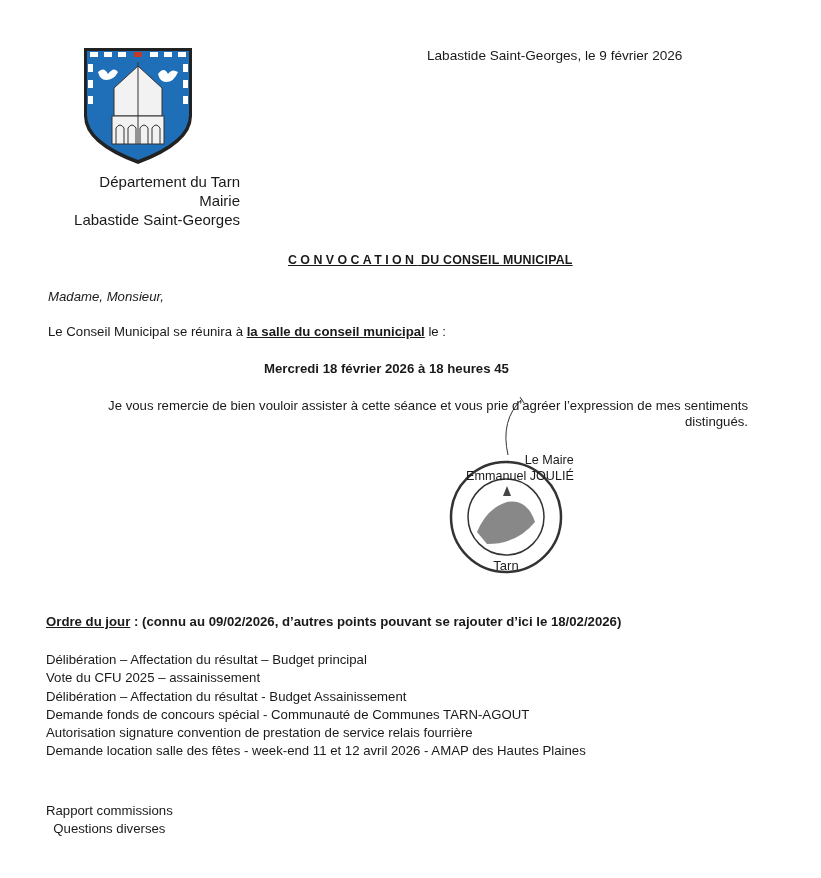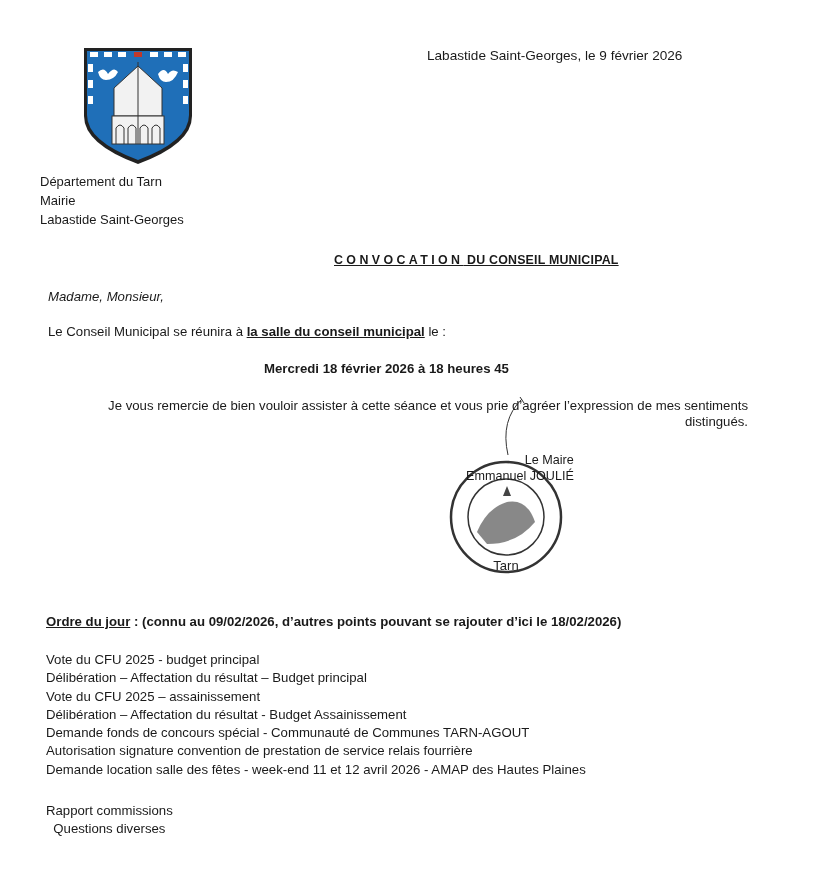--- a/index.html
+++ b/index.html
@@ -3,23 +3,23 @@
   <meta charset="utf-8">
   <style>
     html, body { margin: 0; padding: 0; background: #ffffff; }
     body {
       width: 821px; height: 878px; position: relative; overflow: hidden;
       font-family: "Liberation Sans", "DejaVu Sans", sans-serif;
       color: #1a1a1a; font-size: 13.2px;
     }
     .abs { position: absolute; white-space: nowrap; text-align: right; }
     .crest { position: absolute; left: 80px; top: 44px; width: 116px; height: 122px; }
-    .dept { position: absolute; left: 40px; top: 172px; width: 200px; text-align: left; line-height: 19px; font-size: 13px; }
+    .dept { position: absolute; left: 40px; top: 172px; width: 200px; text-align: right; line-height: 19px; font-size: 15px; }
     .dateline { left: 427px; top: 48px; font-size: 13.6px; }
-    .title { left: 288px; top: 253px; font-weight: bold; text-decoration: underline; font-size: 12.4px; letter-spacing: 0.2px; margin-left: 46px; }
+    .title { left: 288px; top: 253px; font-weight: bold; text-decoration: underline; font-size: 12.4px; letter-spacing: 0.2px; }
     .title .spaced { letter-spacing: 3.4px; }
     .salut { left: 48px; top: 289px; font-style: italic; }
     .intro { left: 48px; top: 324px; }
     .intro b { text-decoration: underline; margin-top: 44px; }
     .meeting { left: 264px; top: 361px; font-weight: bold; }
     .closing { left: 48px; top: 398px; width: 700px; white-space: normal; line-height: 16px; }
     .signature { left: 466px; top: 452px; line-height: 16px; font-size: 12.6px; }
     .stamp { position: absolute; left: 447px; top: 458px; width: 118px; height: 118px; }
     .sigline { position: absolute; left: 480px; top: 395px; width: 60px; height: 70px; }
     .agenda-head { left: 46px; top: 614px; font-weight: bold; }
@@ -98,21 +98,20 @@
 </svg>
 
 <div class="abs signature">
   <div>Le Maire</div>
   <div>Emmanuel JOULIÉ</div>
 </div>
 
 <div class="abs agenda-head"><u>Ordre du jour</u><span> : (connu au 09/02/2026, d’autres points pouvant se rajouter d’ici le 18/02/2026)</span></div>
 
 <div class="agenda">
-  <div>Vote du CFU 2025 - budget principal</div>
   <div>Délibération – Affectation du résultat – Budget principal</div>
   <div>Vote du CFU 2025 – assainissement</div>
   <div>Délibération – Affectation du résultat  - Budget Assainissement</div>
   <div>Demande fonds de concours spécial - Communauté de Communes TARN-AGOUT</div>
   <div>Autorisation signature convention de prestation de service relais fourrière</div>
   <div>Demande location salle des fêtes - week-end 11 et 12 avril 2026 - AMAP des Hautes Plaines</div>
 </div>
 
 <div class="extra">
   <div>Rapport commissions</div>

